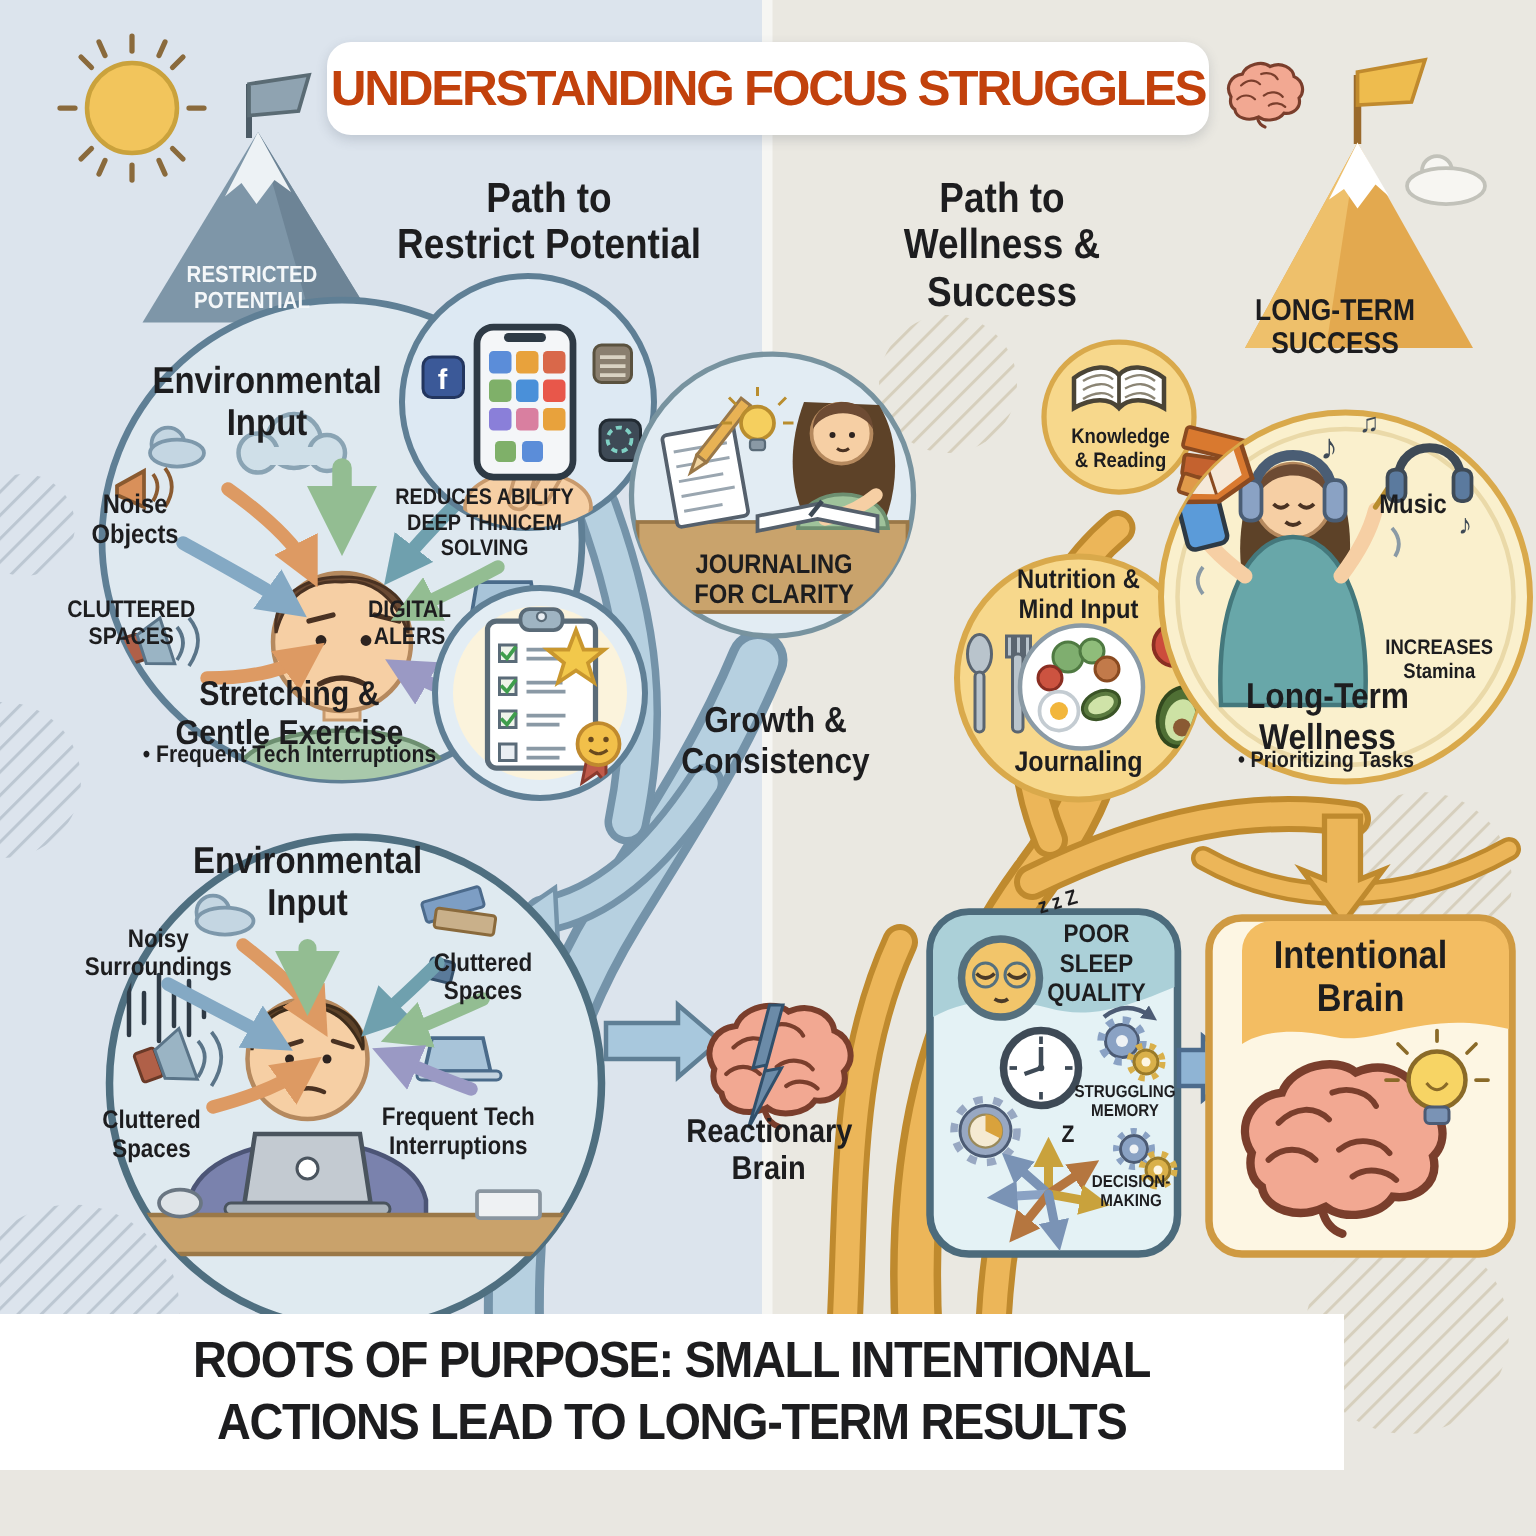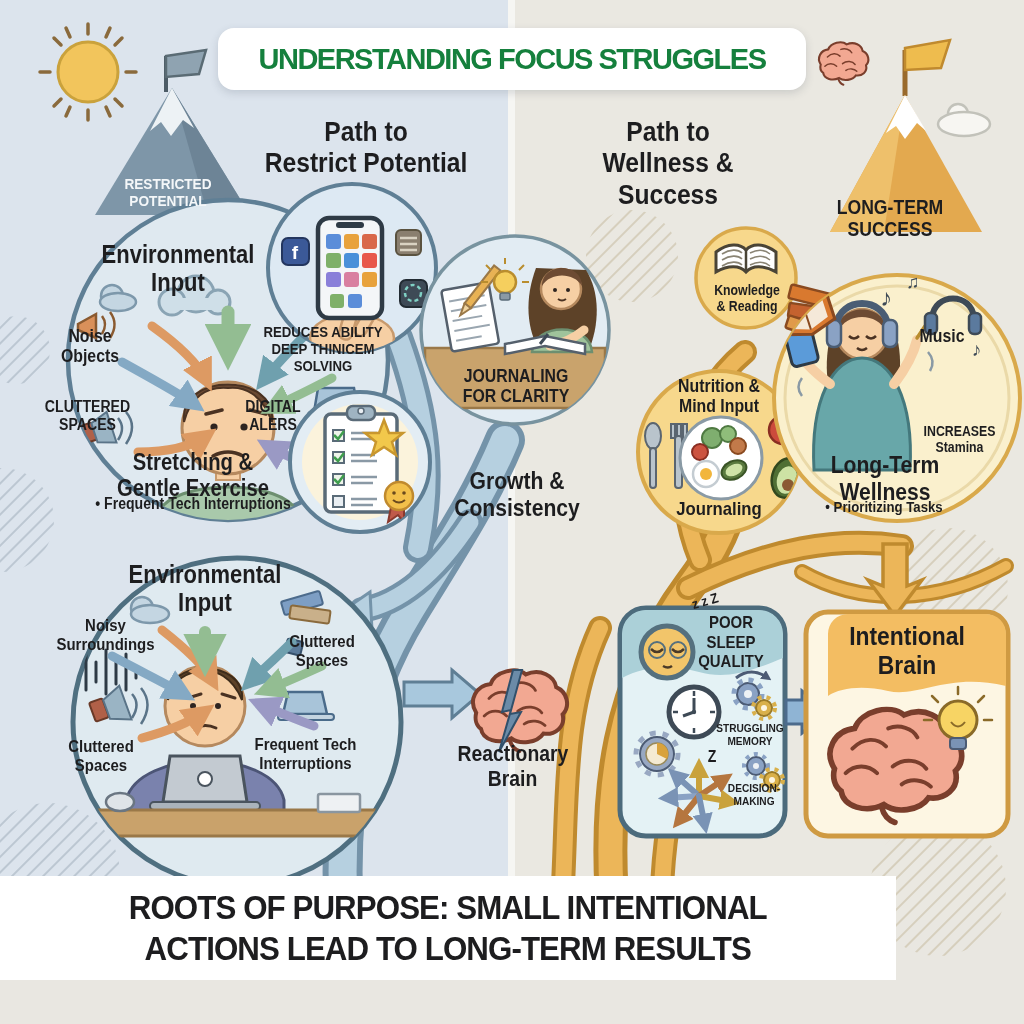--- a/index.html
+++ b/index.html
@@ -5,21 +5,21 @@
   html,body{margin:0;padding:0;background:#888;}
   .canvas{position:relative;width:1024px;height:1024px;overflow:hidden;
           font-family:"Liberation Sans",sans-serif;background:#e9e7e1;}
   svg.art{position:absolute;left:0;top:0;}
   .t{position:absolute;font-weight:bold;color:#1d1d1f;text-align:center;
      white-space:pre-line;line-height:1.12;transform:scaleX(0.88);transform-origin:center top;}
   .white{color:#f4f7f9;}
   .banner{position:absolute;left:218px;top:28px;width:588px;height:62px;background:#ffffff;
           border-radius:16px;display:flex;align-items:center;justify-content:center;
           box-shadow:0 3px 8px rgba(60,70,90,.18);}
-  .banner span{font-weight:bold;font-size:29px;letter-spacing:-1.5px;color:#15803d;white-space:nowrap;}
+  .banner span{font-weight:bold;font-size:33px;letter-spacing:-1.5px;color:#c2410c;white-space:nowrap;}
   .footer-band{position:absolute;left:0;top:876px;width:896px;height:104px;background:#ffffff;
                display:flex;align-items:center;justify-content:center;}
   .footer-band .t{position:static;font-size:34px;letter-spacing:-1px;line-height:1.2;transform:scaleX(0.92);}
 </style>
 </head>
 <body>
 
 <div class="canvas">
 
 <svg class="art" width="1024" height="1024" viewBox="0 0 1024 1024">

